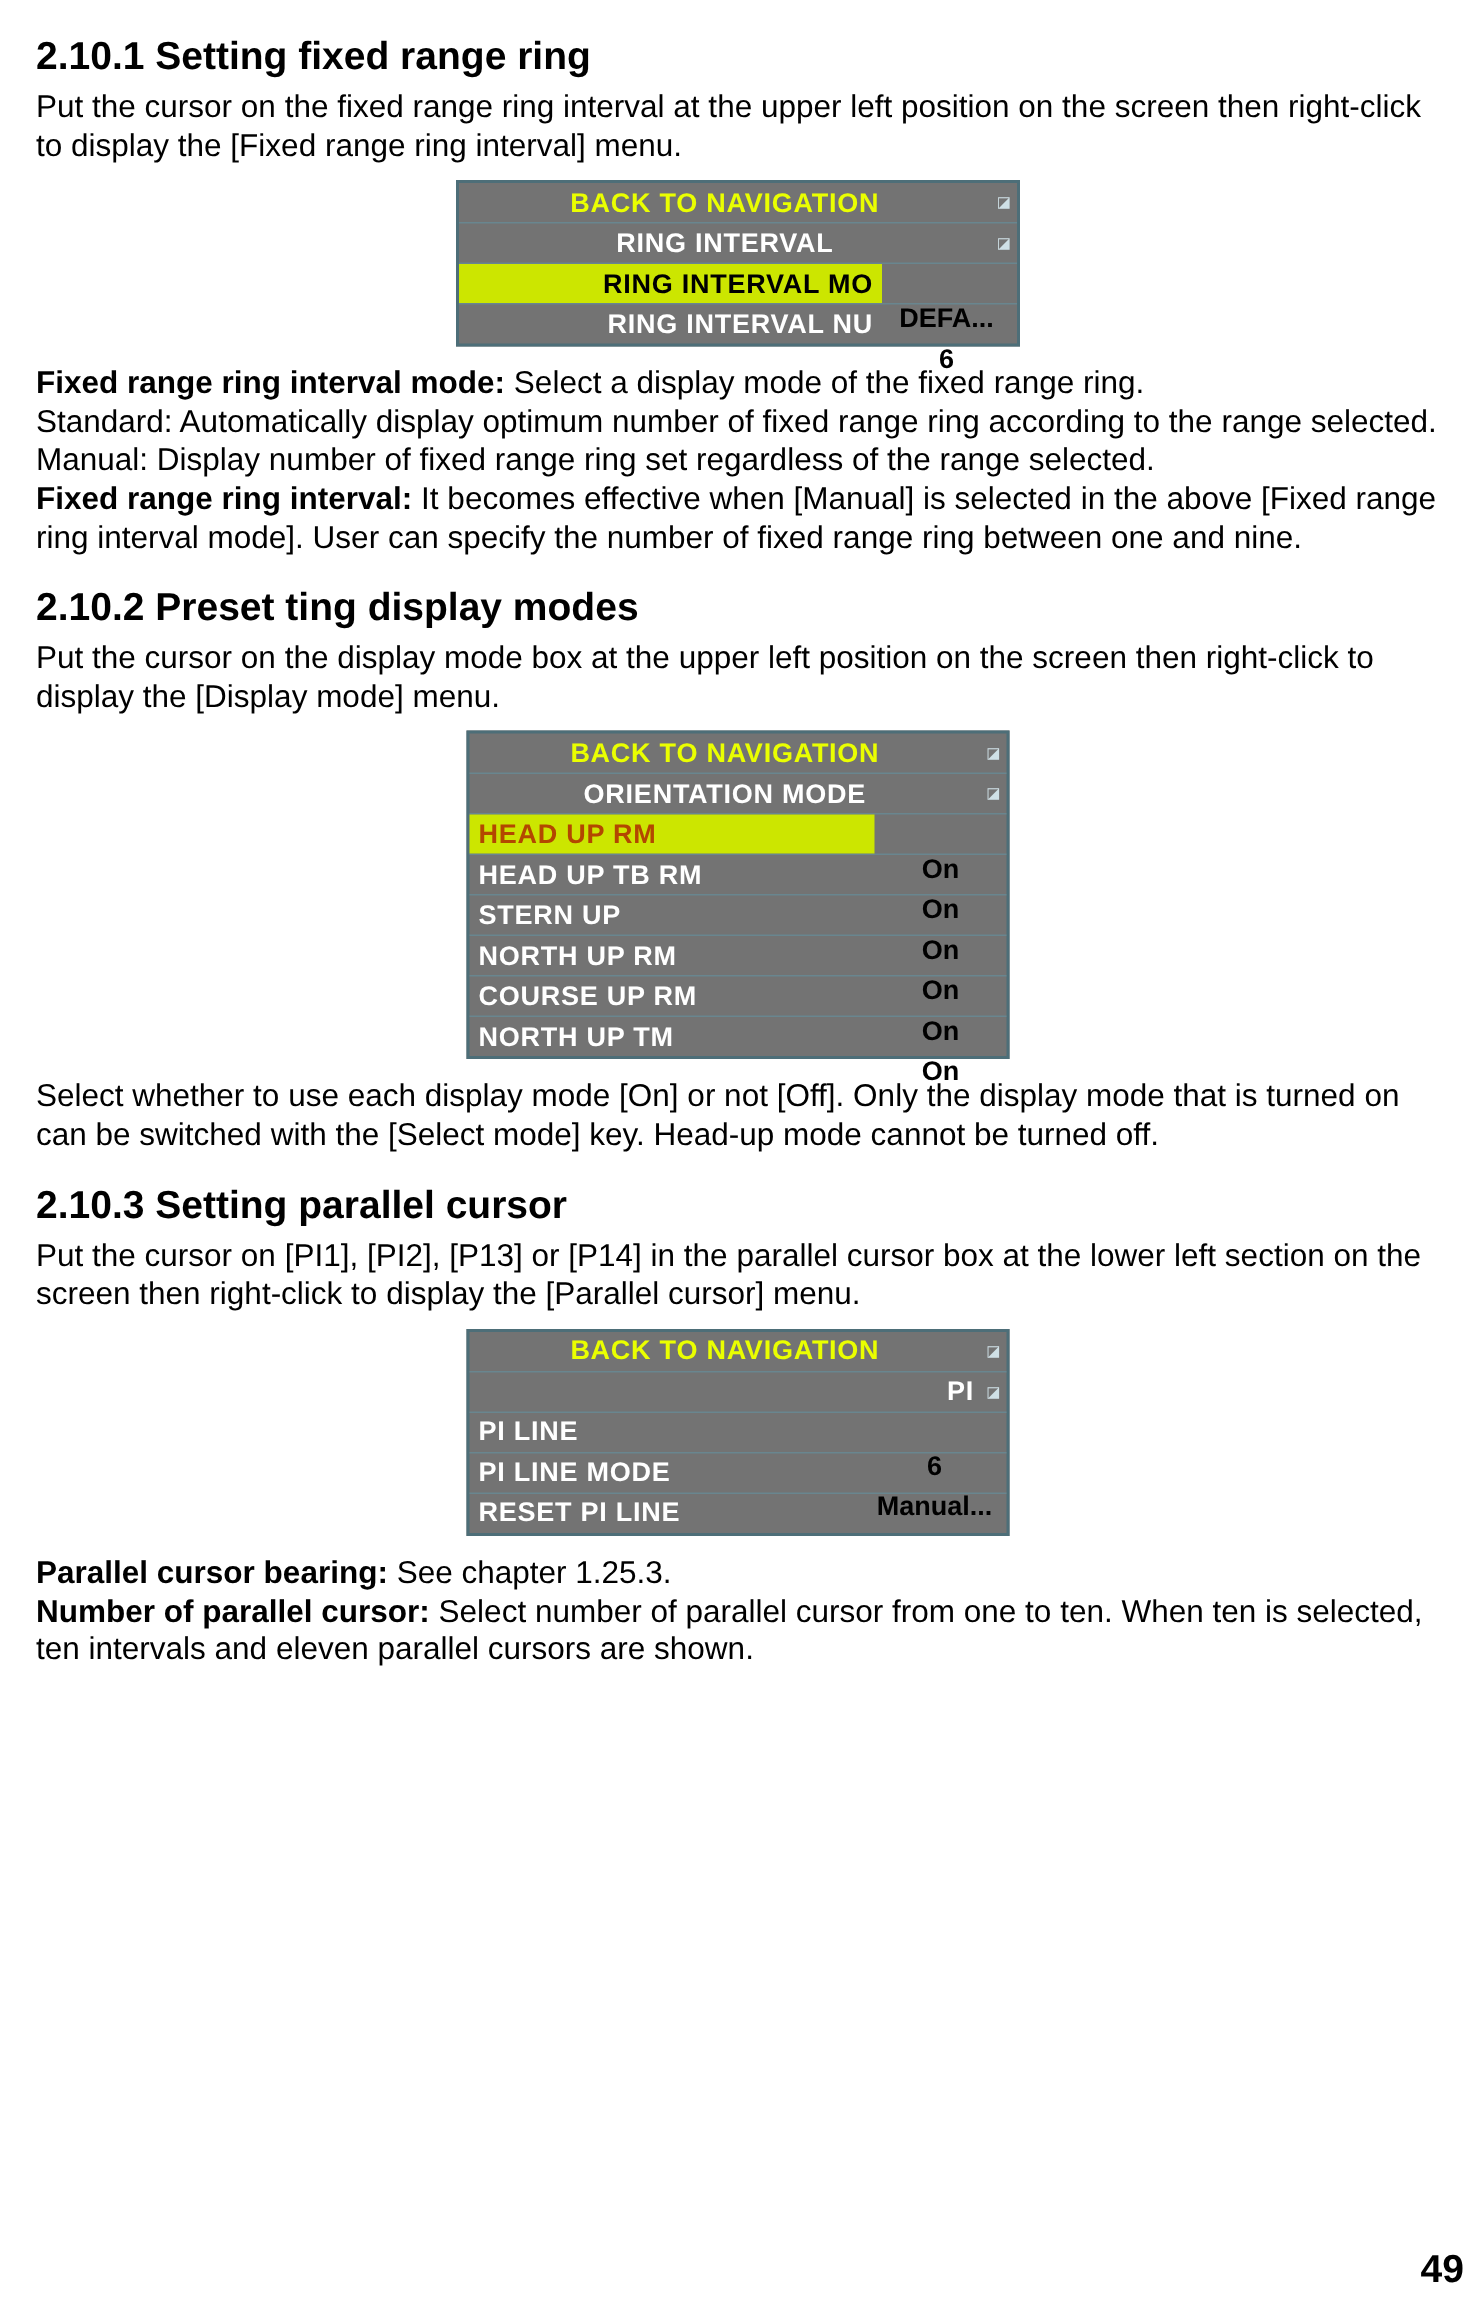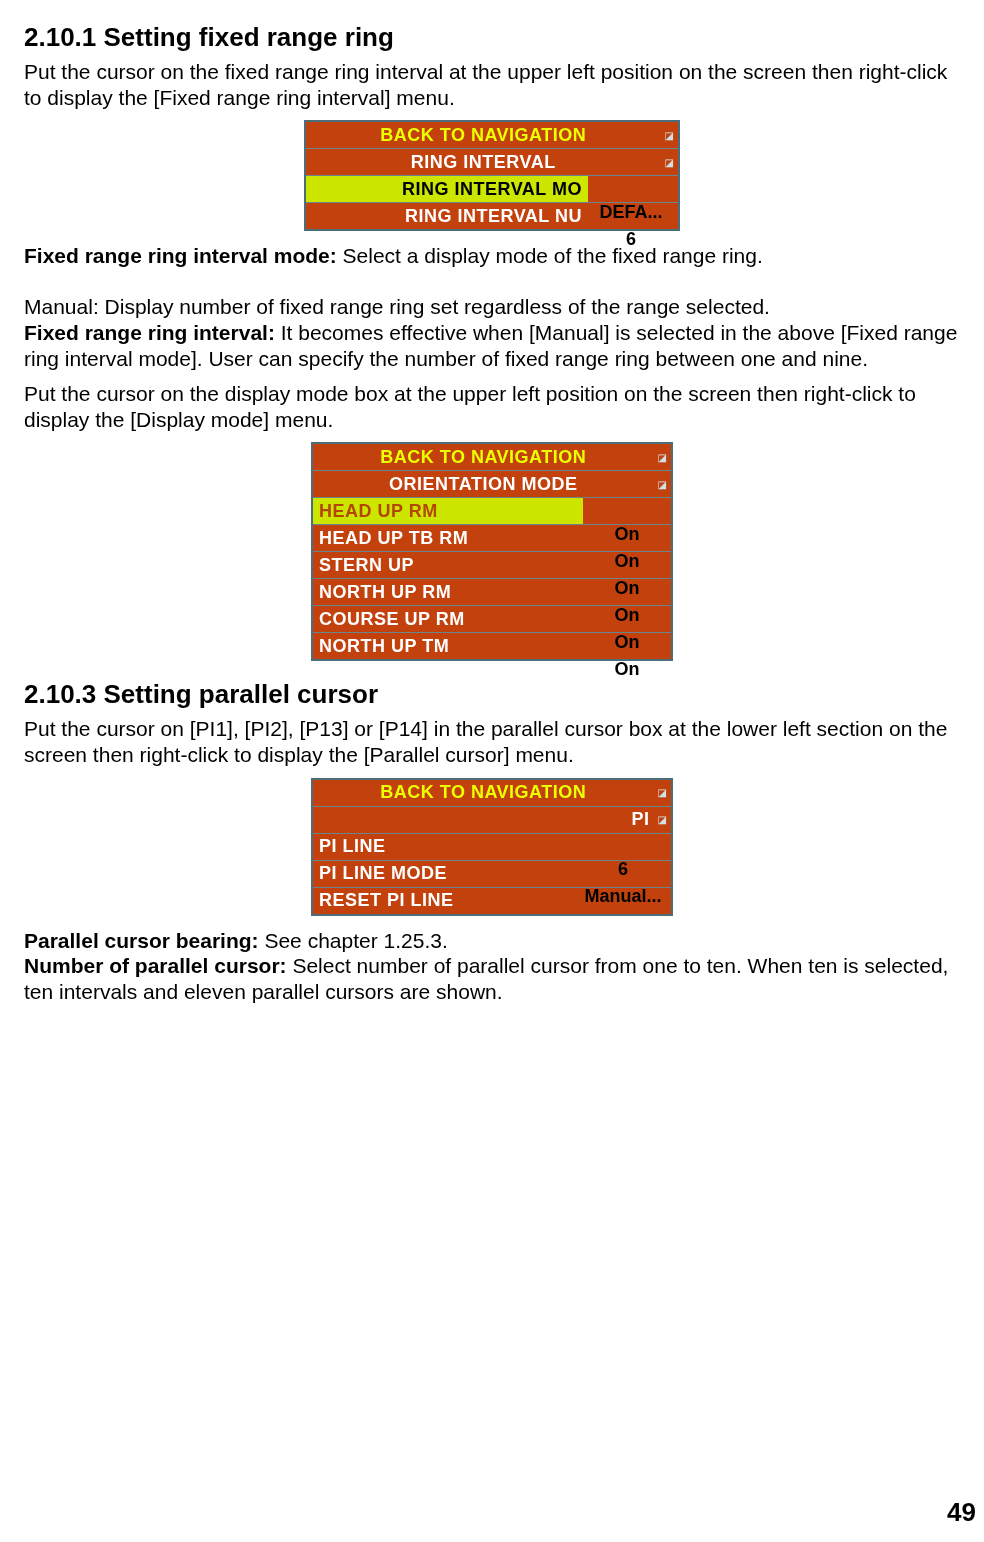--- a/index.html
+++ b/index.html
@@ -34,21 +34,21 @@
   .para .bold {
     font-weight: bold;
   }
   .img-wrap {
     text-align: center;
     margin: 10px 0 12px 0;
   }
   .menu {
     display: inline-block;
     border: 2px solid #4d6e78;
-    background: #c2410c;
+    background: #737373;
     font-family: Arial, Helvetica, sans-serif;
   }
   .menu .row {
     display: flex;
     align-items: stretch;
     height: 26px;
     border-top: 1px solid #69868f;
   }
   .menu .row:first-child { border-top: none; }
   .menu .label {
@@ -141,25 +141,26 @@
       </div>
       <div class="row">
         <span class="label left">RING INTERVAL NU</span>
         <span class="value-cell">6</span>
       </div>
     </div>
   </div>
 
   <div class="para">
     <span class="bold">Fixed range ring interval mode:</span><span> Select a display mode of the fixed range ring.</span><br>
-    <br>
+    <span>Standard: Automatically display optimum number of fixed range ring according to the range selected.</span><br>
     <span>Manual: Display number of fixed range ring set regardless of the range selected.</span><br>
     <span class="bold">Fixed range ring interval:</span><span> It becomes effective when [Manual] is selected in the above [Fixed range ring interval mode]. User can specify the number of fixed range ring between one and nine.</span>
   </div>
 
+  <div class="h2">2.10.2 Preset ting display modes</div>
   <div class="para">Put the cursor on the display mode box at the upper left position on the screen then right-click to display the [Display mode] menu.</div>
 
   <div class="img-wrap">
     <div class="menu menu2">
       <div class="row">
         <span class="label center yellow-text">BACK TO NAVIGATION</span>
         <span class="icon">◪</span>
       </div>
       <div class="row">
         <span class="label center">ORIENTATION MODE</span>
@@ -185,20 +186,21 @@
         <span class="label left">COURSE UP RM</span>
         <span class="value-cell">On</span>
       </div>
       <div class="row">
         <span class="label left">NORTH UP TM</span>
         <span class="value-cell">On</span>
       </div>
     </div>
   </div>
 
+  <div class="para">Select whether to use each display mode [On] or not [Off]. Only the display mode that is turned on can be switched with the [Select mode] key. Head-up mode cannot be turned off.</div>
 
   <div class="h2">2.10.3 Setting parallel cursor</div>
   <div class="para">Put the cursor on [PI1], [PI2], [P13] or [P14] in the parallel cursor box at the lower left section on the screen then right-click to display the [Parallel cursor] menu.</div>
 
   <div class="img-wrap">
     <div class="menu menu3">
       <div class="row">
         <span class="label center yellow-text">BACK TO NAVIGATION</span>
         <span class="icon">◪</span>
       </div>

